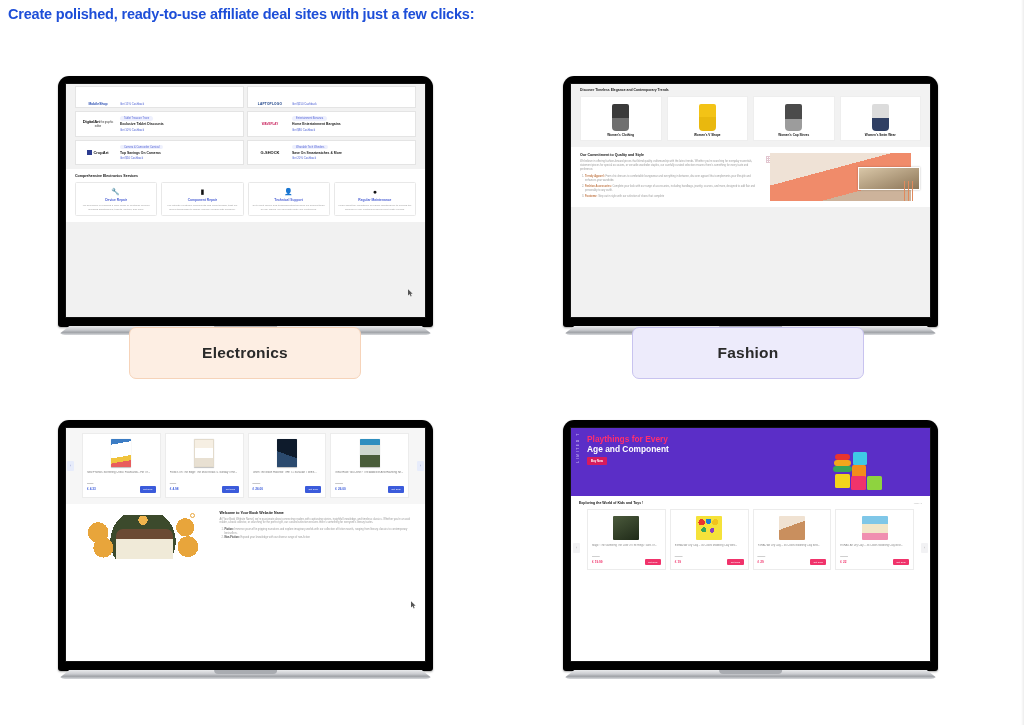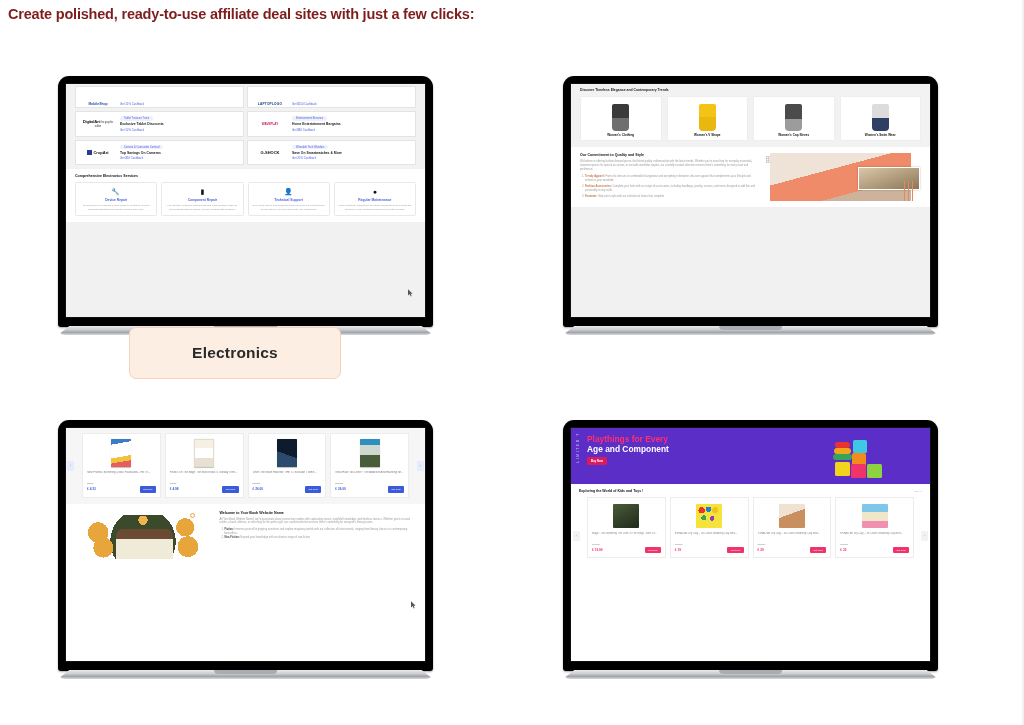--- a/index.html
+++ b/index.html
@@ -6,21 +6,21 @@
   html,body { width:1024px; height:725px; }
   body {
     font-family: "Liberation Sans", sans-serif;
     background:#ffffff;
     overflow:hidden;
     position:relative;
   }
   .page-edge { position:absolute; top:0; right:0; width:3px; height:725px; background:linear-gradient(to right,#ffffff,#ededed); }
 
   .headline {
-    font-size:14.5px; font-weight:bold; color:#7f1d1d;
+    font-size:14.5px; font-weight:bold; color:#1d4ed8;
     padding:4px 0 0 8px; letter-spacing:-0.2px; line-height:20px;
   }
 
   .grid { position:relative; width:1024px; }
   .cell { position:absolute; }
 
   
   .laptop { position:relative; }
   .lid {
     background:#000; border-radius:11px 11px 3px 3px;
@@ -135,21 +135,21 @@
   .bk-person { position:absolute; left:30%; bottom:0; width:42%; height:62%;
      background:linear-gradient(180deg,#6b4a33 0 34%,#f0ead8 34% 100%); border-radius:7px 7px 0 0; }
   .bk-ring { position:absolute; right:12%; top:6%; width:5px; height:5px; border:1px solid #e8a53b; border-radius:50%; }
   .bk-txt { flex:1; }
   .bk-whead { font-weight:bold; font-size:3.6px; color:#111; margin-bottom:3px; }
   .bk-wp { font-size:2.6px; color:#9b9b9b; line-height:3.9px; margin-bottom:3px; }
   .bk-ol { list-style:decimal; padding-left:5px; font-size:2.6px; color:#9b9b9b; line-height:3.9px; }
   .bk-ol b { color:#4a4a4a; }
 
   
-  .ty-hero { background:#5b2ec7; height:56px; position:relative; overflow:hidden; }
+  .ty-hero { background:#5b2ec7; height:68px; position:relative; overflow:hidden; }
   .ty-vert { position:absolute; left:5px; top:4px; writing-mode:vertical-rl; transform:rotate(180deg);
      font-size:3.4px; letter-spacing:1.6px; color:#b9a4ea; font-weight:bold; }
   .ty-h1 { position:absolute; left:16px; top:6px; font-size:8.4px; font-weight:bold; color:#ff2e6e; line-height:10px; }
   .ty-h2 { position:absolute; left:16px; top:16px; font-size:8.4px; font-weight:bold; color:#fff; line-height:10px; }
   .ty-btn { position:absolute; left:16px; top:29px; background:#d81b5c; color:#fff; font-size:2.8px; padding:2px 4px; border-radius:1px; font-weight:bold; }
   .ty-toys { position:absolute; right:10px; bottom:0; width:95px; height:46px; }
   .blk { position:absolute; border-radius:1.5px; }
   .ty-baby { position:absolute; right:2px; bottom:0; width:38px; height:44px;
      background:linear-gradient(180deg,#efe6dd 0 26%, repeating-linear-gradient(180deg,#2b2b2b 0 2px,#fff 2px 4px) 26% 70%, #f2c9ab 70% 100%); }
   .ty-body { background:#fff; padding:5px 8px 6px; position:relative; }
@@ -379,22 +379,25 @@
           </div>
         </div>
       </div>
       <div class="base">
         <div class="deck"></div>
         <div class="notch"></div>
       </div>
     </div>
   </div>
 
-  <div class="cell" style="left:129px; top:303px; width:212px;">
+  <div class="cell" style="left:129px; top:303px; width:232px;">
     <div class="pill pill-electronics">Electronics</div>
+  </div>
+  <div class="cell" style="left:632px; top:303px; width:232px;">
+    <div class="pill pill-fashion">Fashion</div>
   </div>
 
   <div class="cell" style="left:8px; top:396px; width:475px;">
     <div class="laptop" style="width:375px; margin:0 auto;">
       <div class="lid">
         <div class="screen" style="height:235px;">
           <div class="site white">
 
             <div class="bk-top">
               <span class="arrow l">‹</span>

